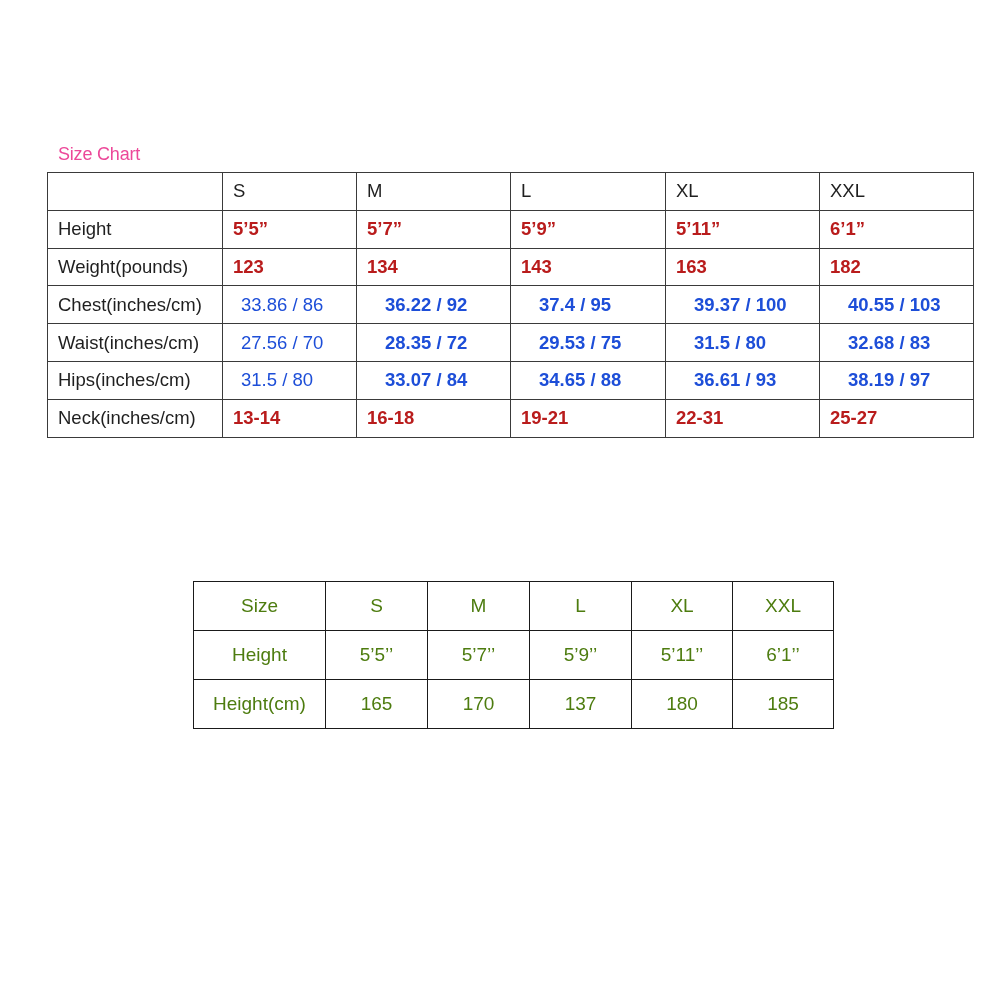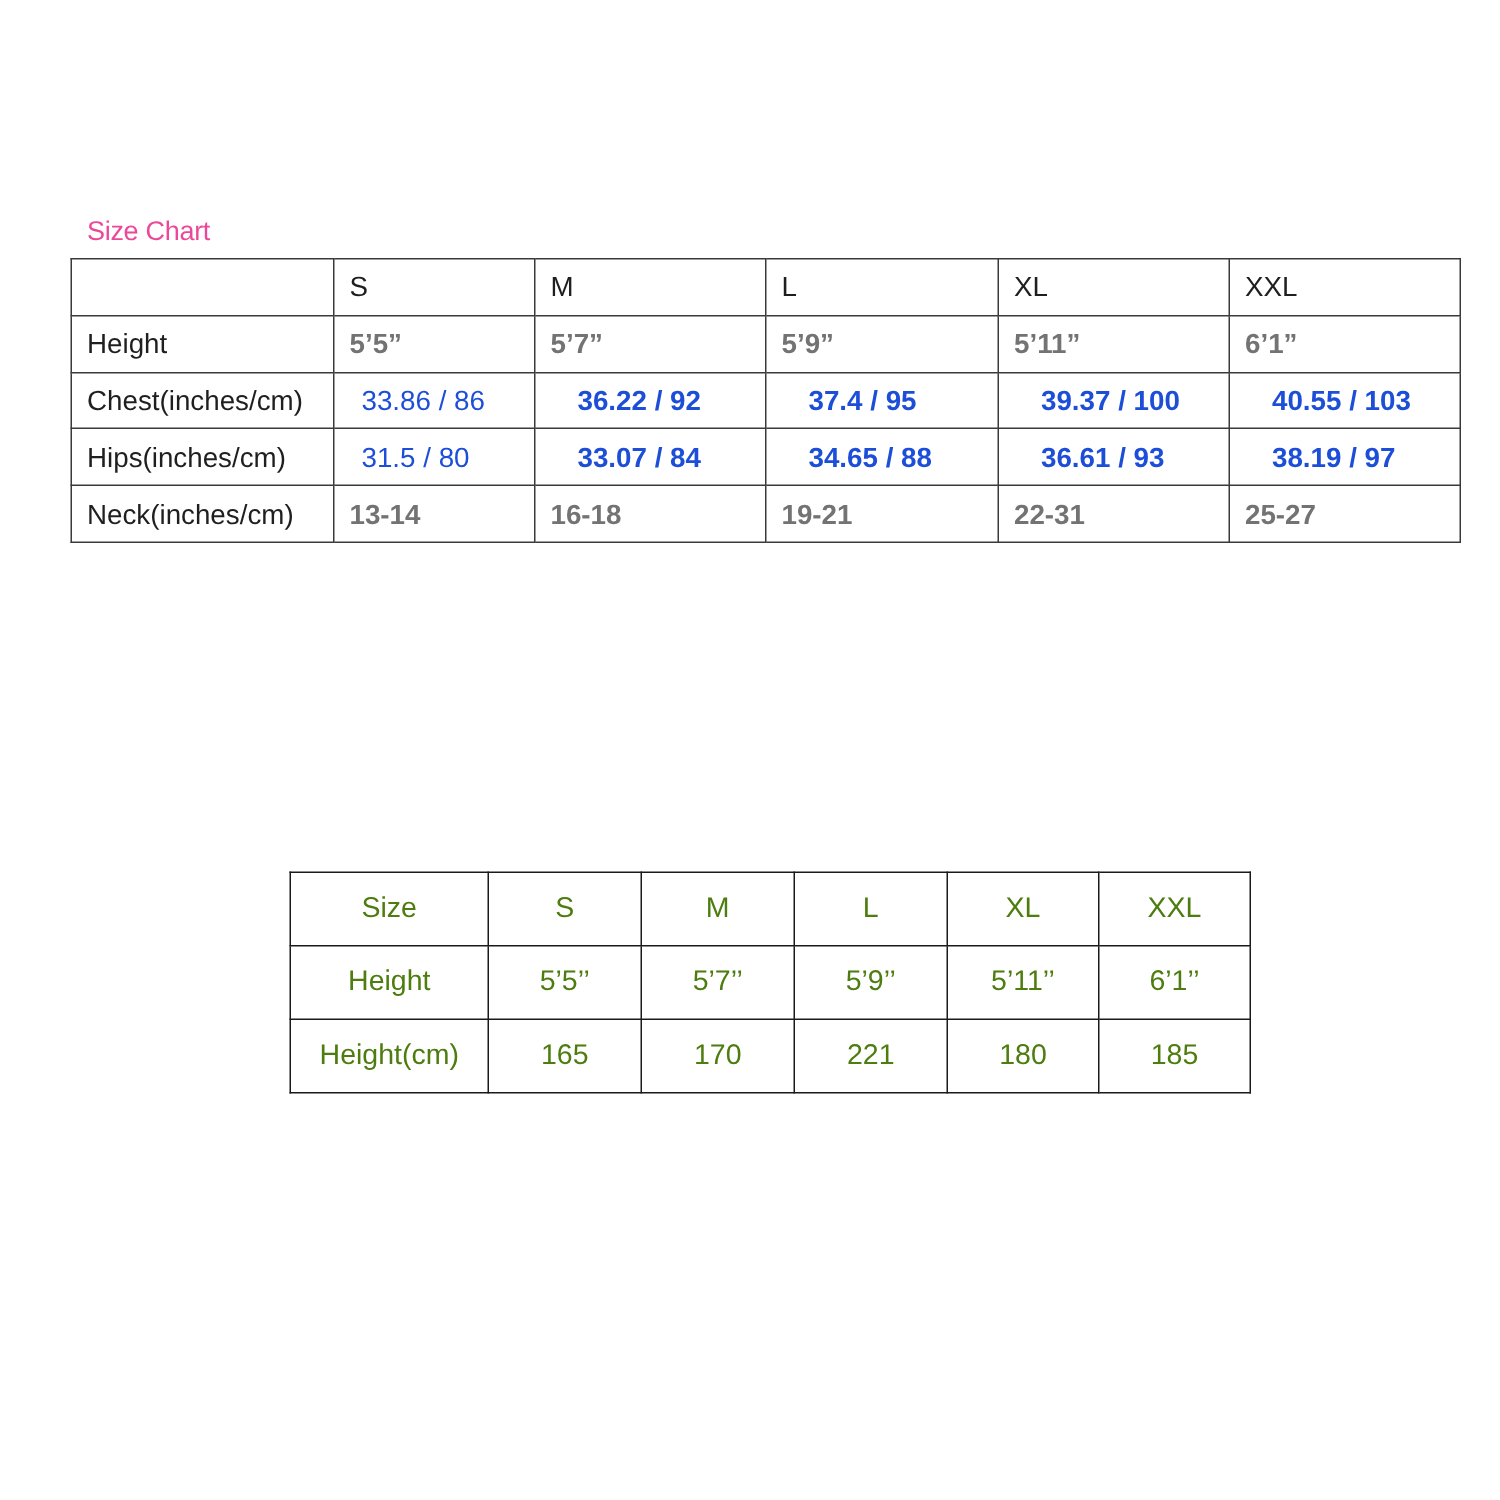--- a/index.html
+++ b/index.html
@@ -50,21 +50,21 @@
       color: #1d4ed8;
       font-weight: normal;
       padding-left: 18px;
     }
     #size-chart td.light.offset {
       padding-left: 28px;
       font-weight: bold;
     }
     #size-chart td.bold {
       font-weight: bold;
-      color: #737373;
+      color: #b91c1c;
       margin-top: 32px;
     }
     #size-chart td.header {
       color: #1f1f1f;
     }
 
     #height-table {
       left: 193px;
       top: 581px;
       width: 640px;
@@ -105,26 +105,42 @@
   </tr>
   <tr>
     <td class="label">Height</td>
     <td class="bold">5’5”</td>
     <td class="bold">5’7”</td>
     <td class="bold">5’9”</td>
     <td class="bold">5’11”</td>
     <td class="bold">6’1”</td>
   </tr>
   <tr>
+    <td class="label">Weight(pounds)</td>
+    <td class="bold">123</td>
+    <td class="bold">134</td>
+    <td class="bold">143</td>
+    <td class="bold">163</td>
+    <td class="bold">182</td>
+  </tr>
+  <tr>
     <td class="label">Chest(inches/cm)</td>
     <td class="light">33.86 / 86</td>
     <td class="light offset">36.22 / 92</td>
     <td class="light offset">37.4 / 95</td>
     <td class="light offset">39.37 / 100</td>
     <td class="light offset">40.55 / 103</td>
+  </tr>
+  <tr>
+    <td class="label">Waist(inches/cm)</td>
+    <td class="light">27.56 / 70</td>
+    <td class="light offset">28.35 / 72</td>
+    <td class="light offset">29.53 / 75</td>
+    <td class="light offset">31.5 / 80</td>
+    <td class="light offset">32.68 / 83</td>
   </tr>
   <tr>
     <td class="label">Hips(inches/cm)</td>
     <td class="light">31.5 / 80</td>
     <td class="light offset">33.07 / 84</td>
     <td class="light offset">34.65 / 88</td>
     <td class="light offset">36.61 / 93</td>
     <td class="light offset">38.19 / 97</td>
   </tr>
   <tr>
@@ -161,18 +177,18 @@
     <td>5’5’’</td>
     <td>5’7’’</td>
     <td>5’9’’</td>
     <td>5’11’’</td>
     <td>6’1’’</td>
   </tr>
   <tr>
     <td>Height(cm)</td>
     <td>165</td>
     <td>170</td>
-    <td>221</td>
+    <td>137</td>
     <td>180</td>
     <td>185</td>
   </tr>
 </tbody>
   </table>
 
 </body></html>

